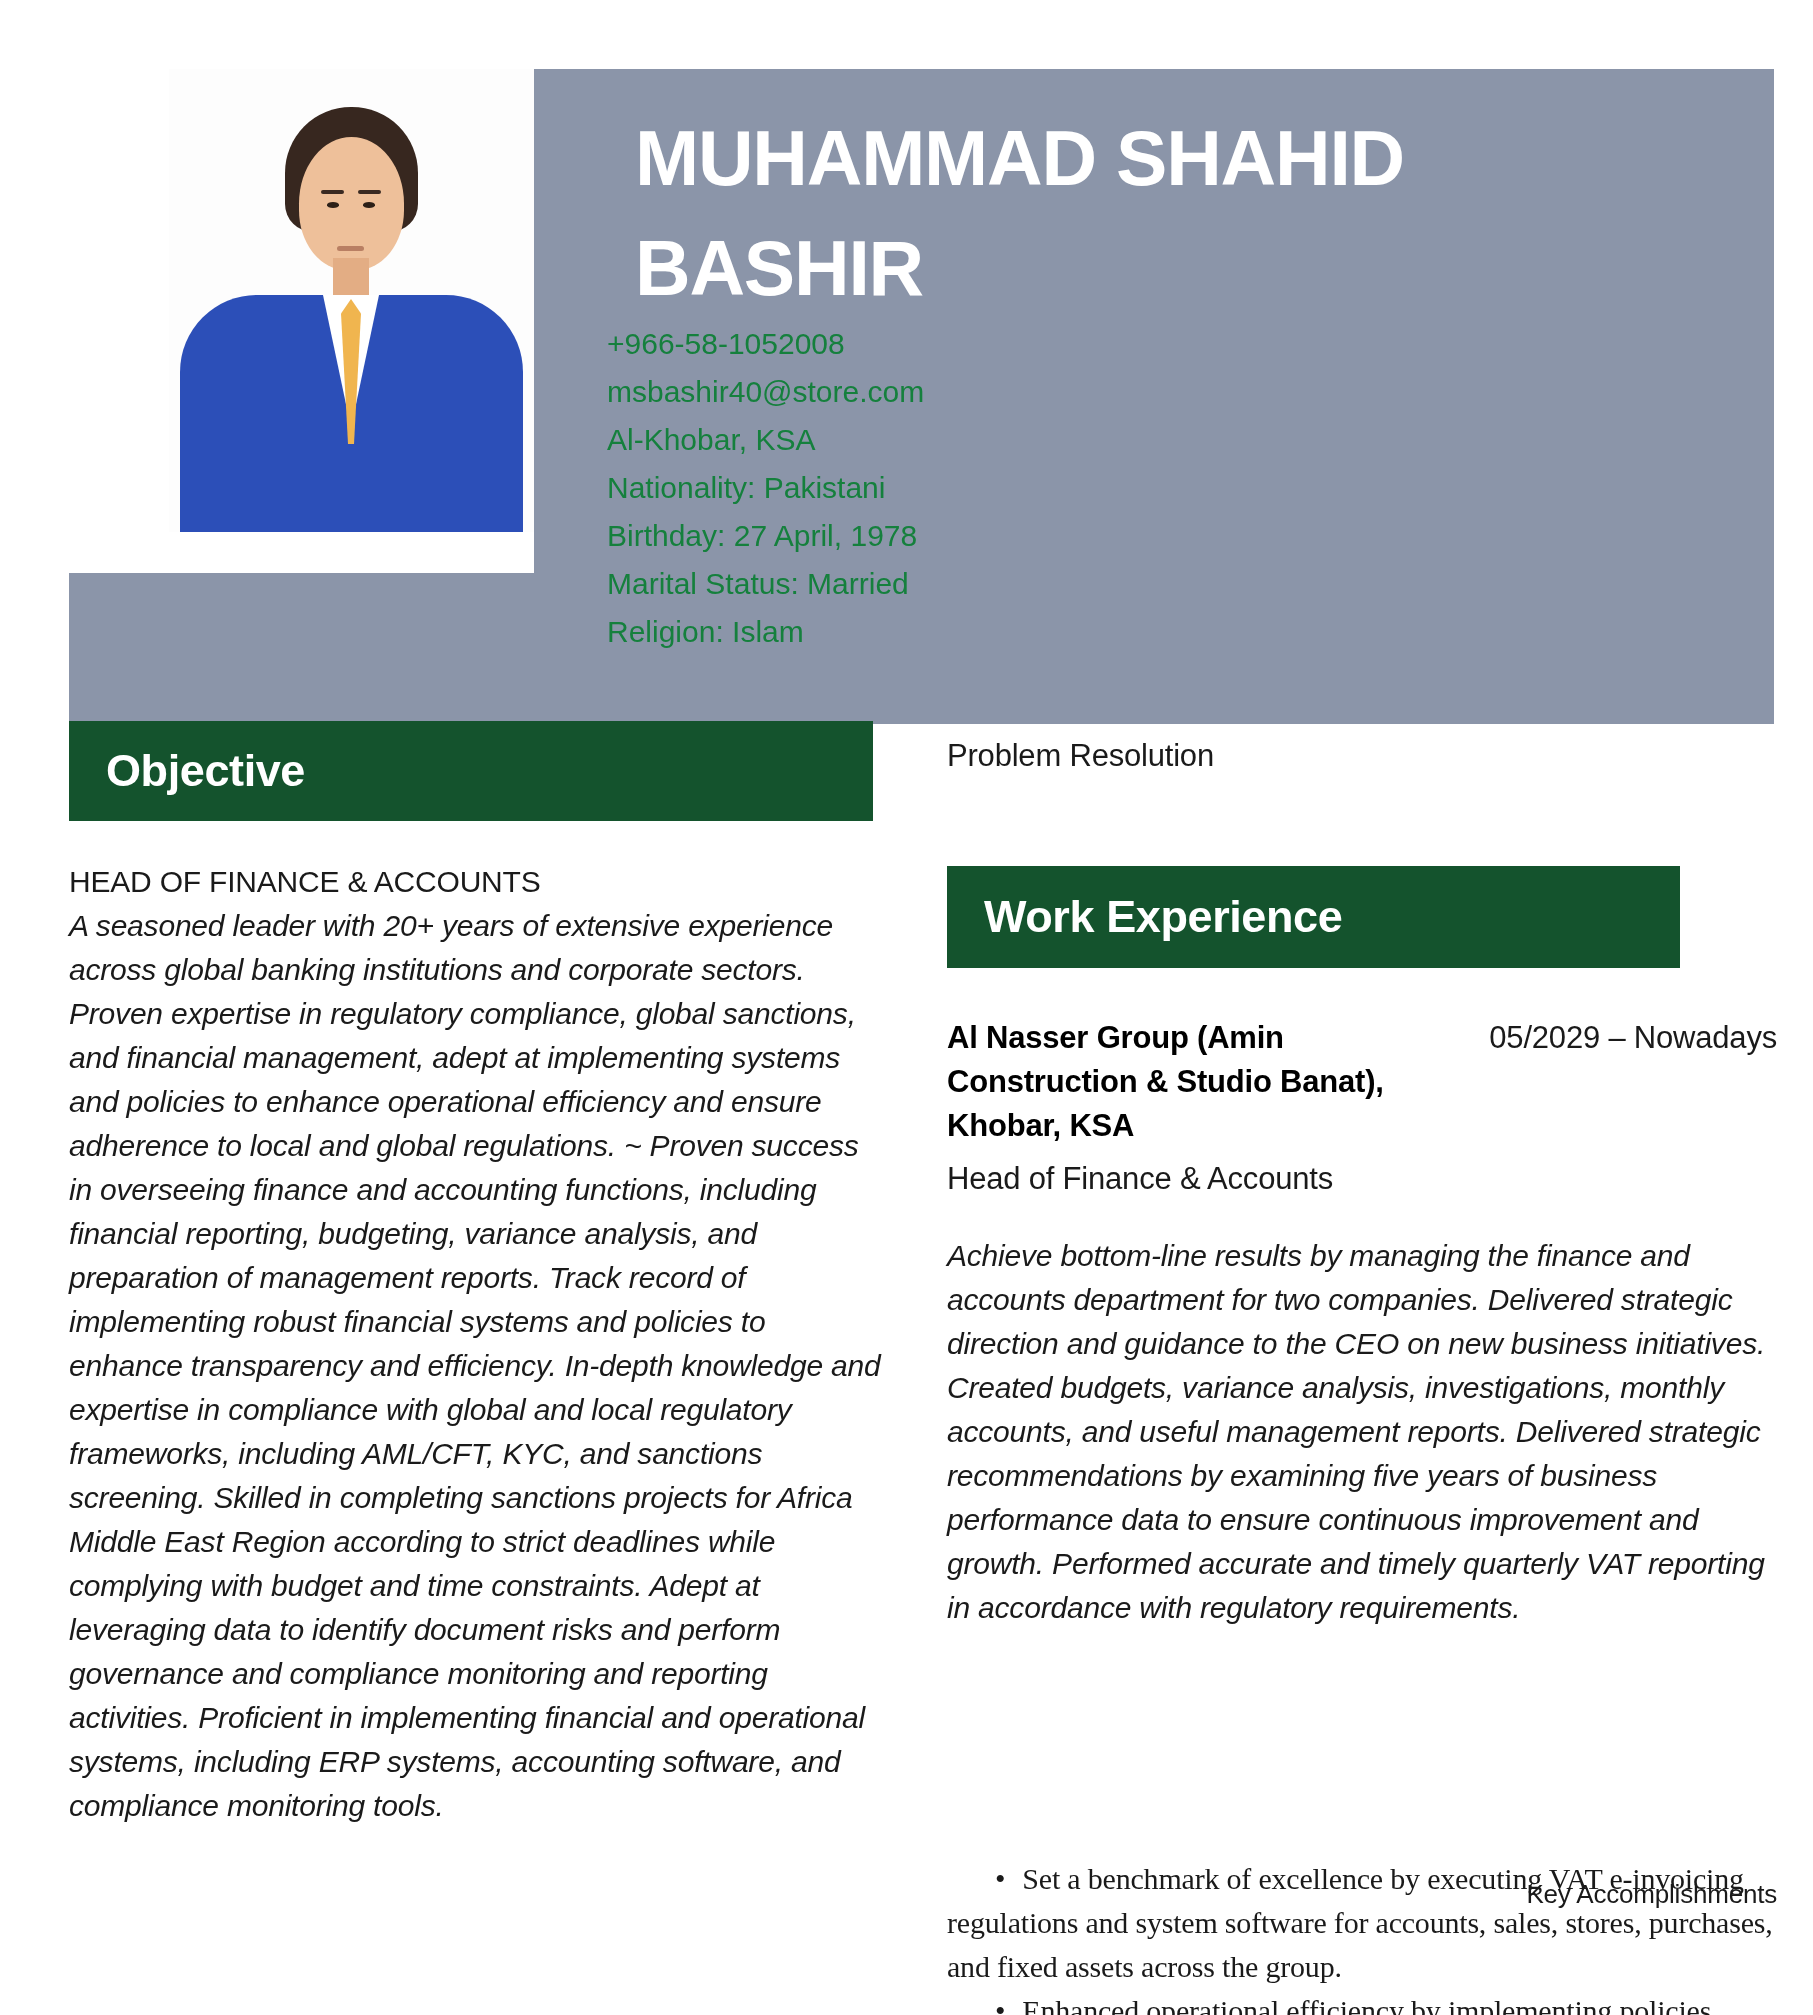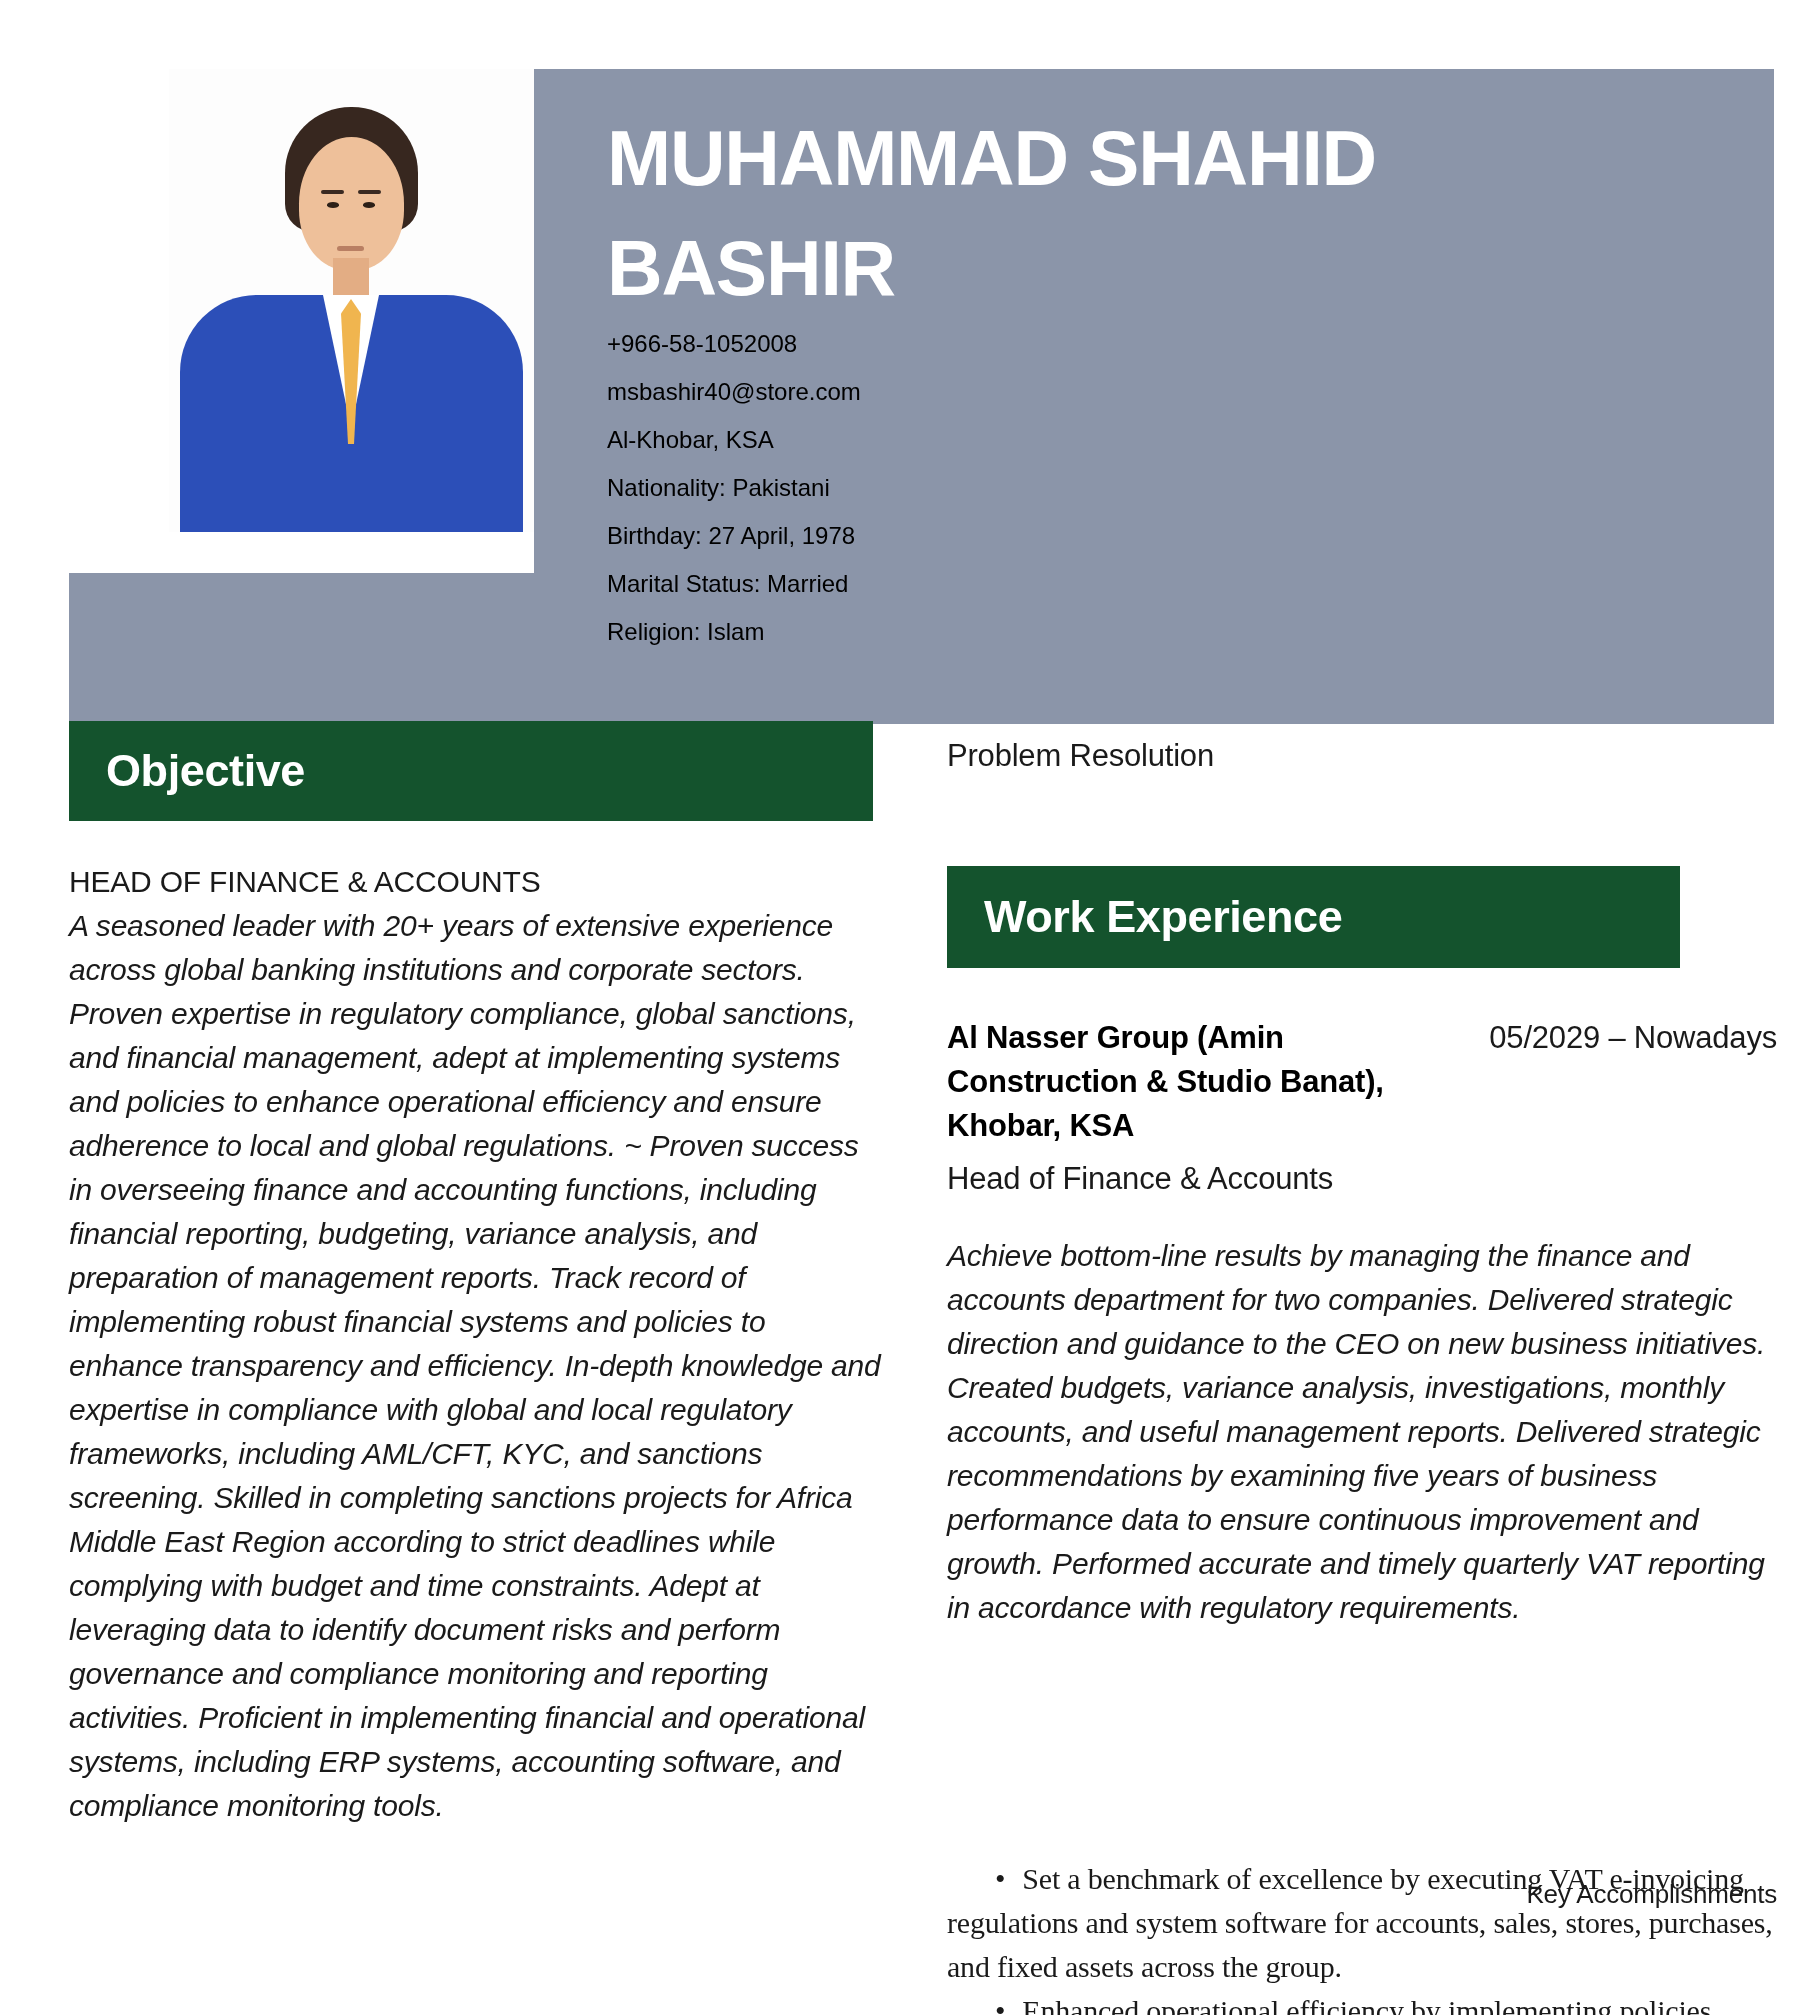--- a/index.html
+++ b/index.html
@@ -45,27 +45,27 @@
   .shirt { left: 154px; top: 226px; width: 56px; height: 133px; background: #ffffff; clip-path: polygon(0 0, 100% 0, 50% 100%); }
   .tie   { left: 172px; top: 230px; width: 20px;  height: 145px; background: #F0B54F; clip-path: polygon(50% 0, 100% 10%, 65% 100%, 35% 100%, 0 10%); }
 
   .name {
     position: absolute; left: 607px; top: 103px; width: 1136px;
     margin: 0;
   }
   .name-line {
     display: block;
     font-size: 77px; line-height: 110px; font-weight: 700;
-    color: #ffffff; letter-spacing: -1.2px;
+    color: #ffffff; letter-spacing: -1.2px; margin-left: 28px;
   }
   .contact {
     position: absolute; left: 607px; top: 320px; width: 685px;
   }
   .contact-line {
-    font-size: 24px; line-height: 48px; color: #000000; letter-spacing: 0;
+    font-size: 30px; line-height: 48px; color: #15803d; letter-spacing: 0;
   }
   
   .section-box {
     position: absolute;
     background: #14532d;
     display: flex; align-items: center;
   }
   .section-box span {
     font-size: 45px; font-weight: 700; color: #ffffff;
     letter-spacing: -0.4px; padding-left: 37px;

